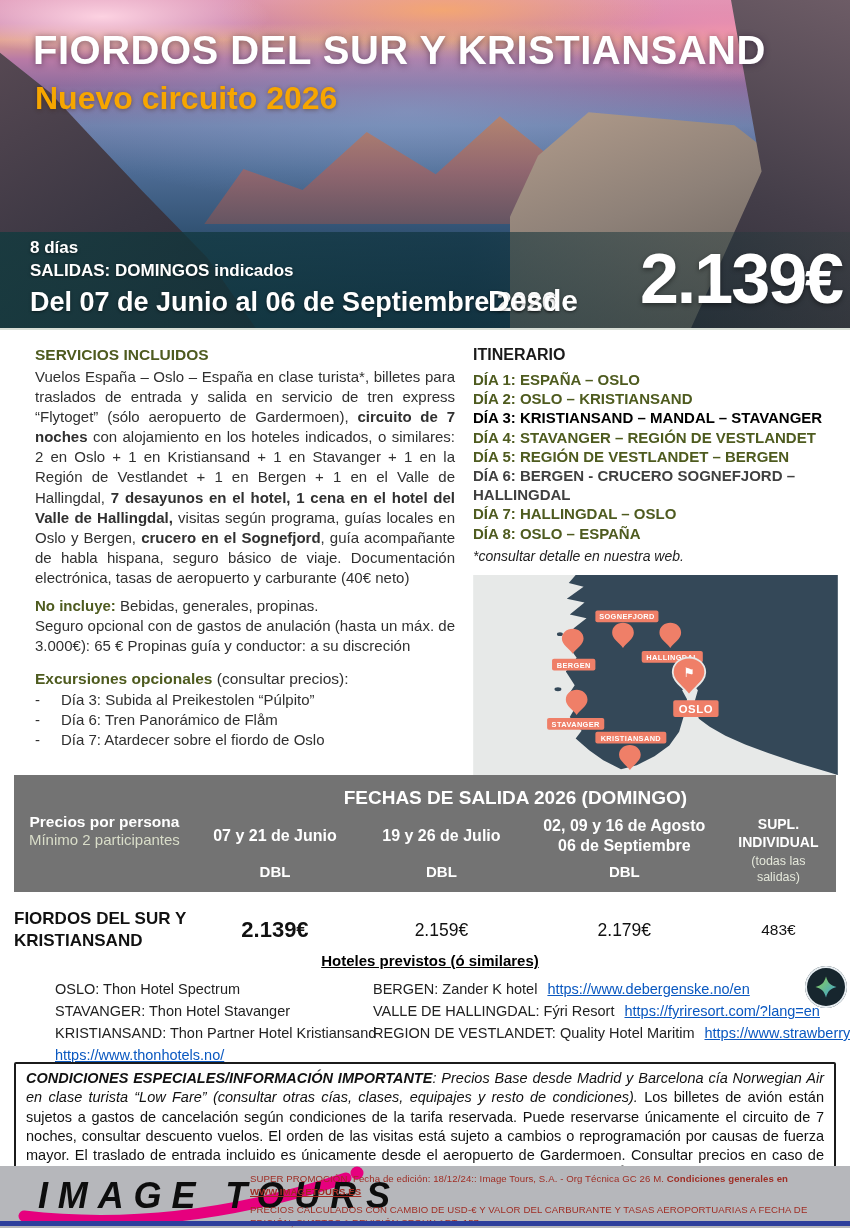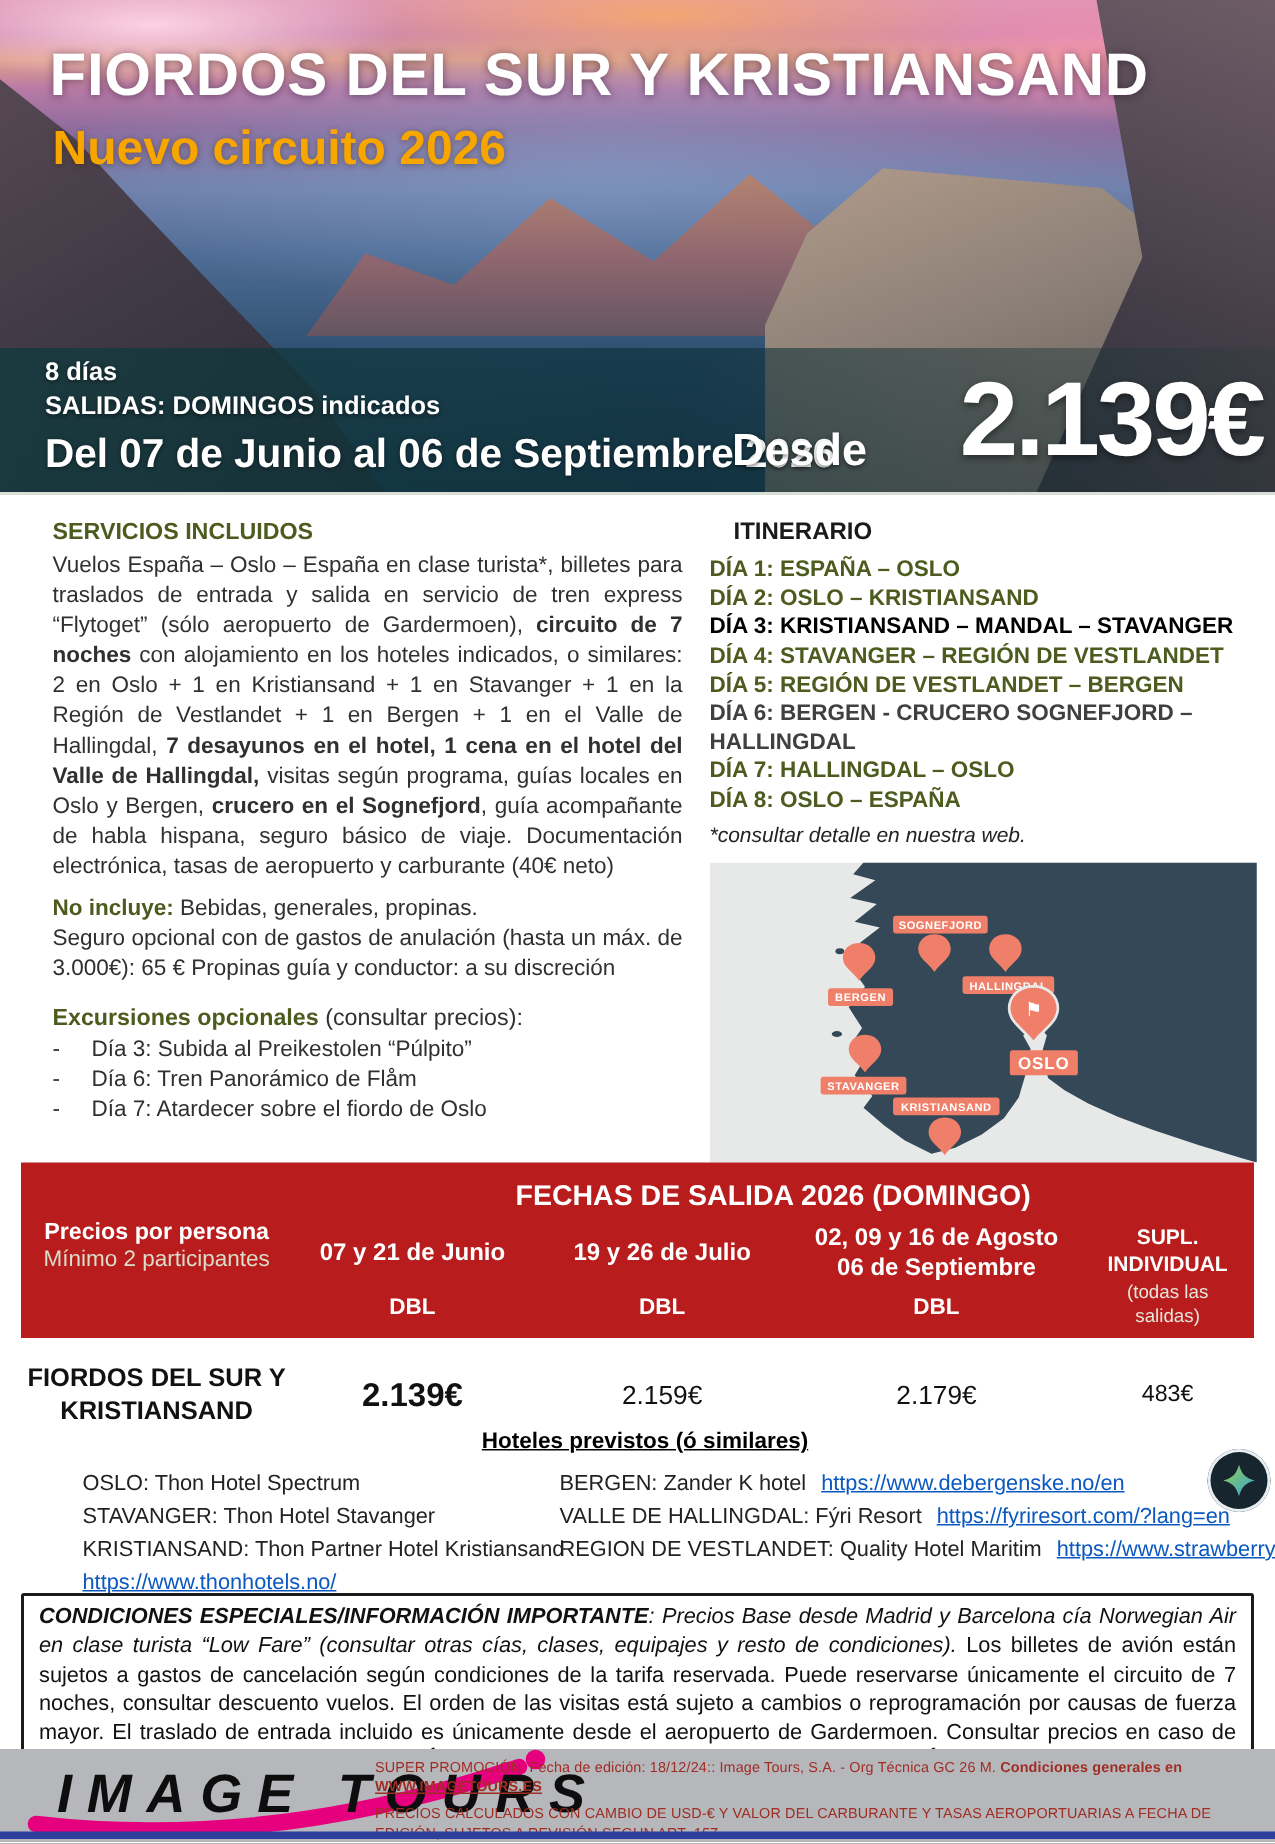--- a/index.html
+++ b/index.html
@@ -43,41 +43,41 @@
   
   .content{position:absolute;top:330px;left:0;width:850px;height:445px;box-sizing:border-box;
       padding:16px 15px 0 35px;display:flex;gap:18px;overflow:hidden;}
   .col-left{width:420px;flex:none;}
   .col-right{flex:1;min-width:0;}
   .sec-h{font-size:15.5px;font-weight:bold;margin:0 0 3px 0;}
   .body-just{font-size:15px;line-height:1.34;color:#303030;text-align:justify;margin:0;}
   .gap8{height:8px}.gap14{height:13px}
   .exc-item{font-size:15px;line-height:1.33;color:#303030;display:flex;}
   .exc-dash{width:26px;flex:none;}
-  .itin-title{font-size:16px;font-weight:bold;color:#1a1a1a;margin:0 0 6px 16px;}
+  .itin-title{font-size:16px;font-weight:bold;color:#1a1a1a;margin:0 0 6px 0;}
   .itin-day{font-size:15px;font-weight:bold;line-height:1.28;}
   .itin-note{font-size:14px;font-style:italic;color:#222;margin-top:5px;}
   .map-wrap{margin-top:11px;}
 
   
   .ptable{position:absolute;top:775px;left:14px;width:822px;}
   .pt-head{display:grid;grid-template-columns:22% 19.5% 21% 23.5% 14%;
       grid-template-rows:36px 50px 31px;height:117px;color:#fff;}
   .pt-title{grid-column:2/6;grid-row:1;text-align:center;font-size:19px;font-weight:bold;padding-top:12px;}
   .pt-left{grid-column:1;grid-row:2;text-align:center;align-self:start;padding-top:2px;}
   .pt-left .l1{font-size:15.5px;font-weight:bold;}
   .pt-left .l2{font-size:15px;color:#d9ddc9;}
   .pt-col{grid-row:2;align-self:center;text-align:center;font-size:16px;font-weight:bold;line-height:1.25;}
   .pt-dbl{grid-row:3;text-align:center;font-size:15px;font-weight:bold;padding-top:2px;}
   .pt-suppl{grid-column:5;grid-row:2/4;text-align:center;padding-top:4px;}
   .pt-suppl .s1{font-size:14px;font-weight:bold;line-height:1.3;}
   .pt-suppl .s2{font-size:12.5px;color:#e4e7da;line-height:1.25;margin-top:3px;}
   .pt-row{display:grid;grid-template-columns:22% 19.5% 21% 23.5% 14%;align-items:center;
       height:76px;background:#fff;color:#111;}
-  .pr-label{text-align:center;font-size:17px;font-weight:bold;line-height:1.3;}
+  .pr-label{text-align:left;font-size:17px;font-weight:bold;line-height:1.3;}
   .pr-p1{text-align:center;font-size:22px;font-weight:bold;}
   .pr-p{text-align:center;font-size:17.5px;}
   .pr-sup{text-align:center;font-size:15.5px;}
 
   
   .hotels{position:absolute;top:952px;left:0;width:850px;box-sizing:border-box;padding:0 15px 0 25px;}
   .hot-title{text-align:center;font-size:15px;font-weight:bold;text-decoration:underline;margin-bottom:9px;}
   .hot-cols{display:flex;}
   .hot-left{width:318px;flex:none;}
   .hot-line{font-size:14.5px;line-height:22px;color:#222;white-space:nowrap;margin-left:30px;}
@@ -205,21 +205,21 @@
             <rect x="124" y="159" width="72" height="12" rx="2" fill="#ef7f68"></rect>
             <text x="160" y="168" text-anchor="middle" font-size="7.5" font-weight="bold" fill="#fff" letter-spacing=".4">KRISTIANSAND</text>
             <path transform="translate(159,198)" fill="#ef7f68" d="M0 0 C-3.5 -5.5 -11 -9 -11 -15.5 C-11 -21.5 -6 -25.5 0 -25.5 C6 -25.5 11 -21.5 11 -15.5 C11 -9 3.5 -5.5 0 0 Z"></path>
           </g>
         </svg>
       </div>
     </div>
   </div>
 
   <div class="ptable">
-    <div class="pt-head" style="background:#b91c1c">
+    <div class="pt-head" style="background:#737373">
       <div class="pt-title">FECHAS DE SALIDA 2026 (DOMINGO)</div>
       <div class="pt-left" style="grid-row:2">
         <div class="l1">Precios por persona</div>
         <div class="l2">Mínimo 2 participantes</div>
       </div>
       <div class="pt-col" style="grid-column:2">07 y 21 de Junio</div>
       <div class="pt-col" style="grid-column:3">19 y 26 de Julio</div>
       <div class="pt-col" style="grid-column:4">
         <div>02, 09 y 16 de Agosto</div>
         <div>06 de Septiembre</div>

